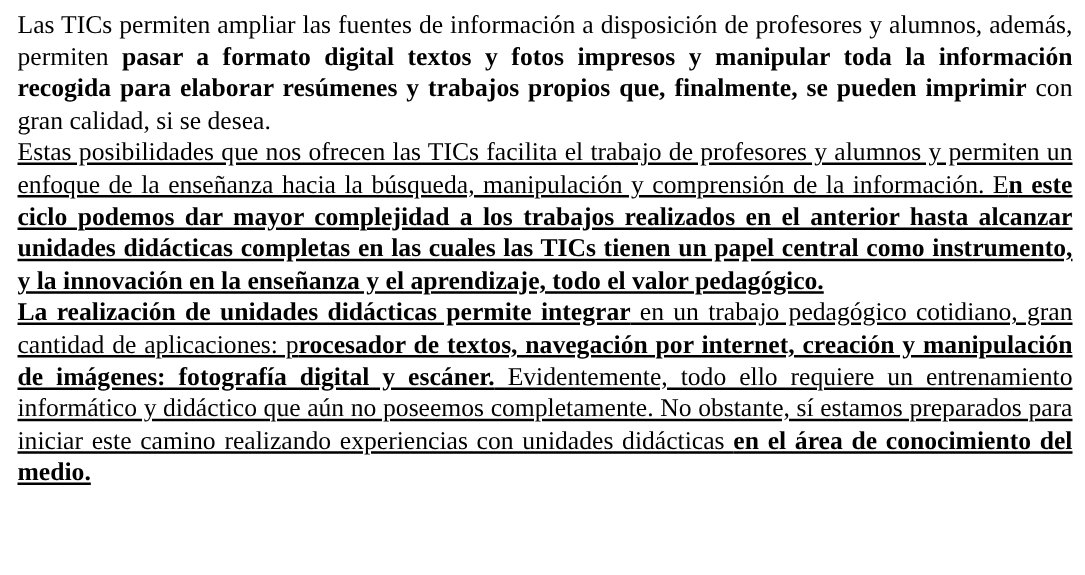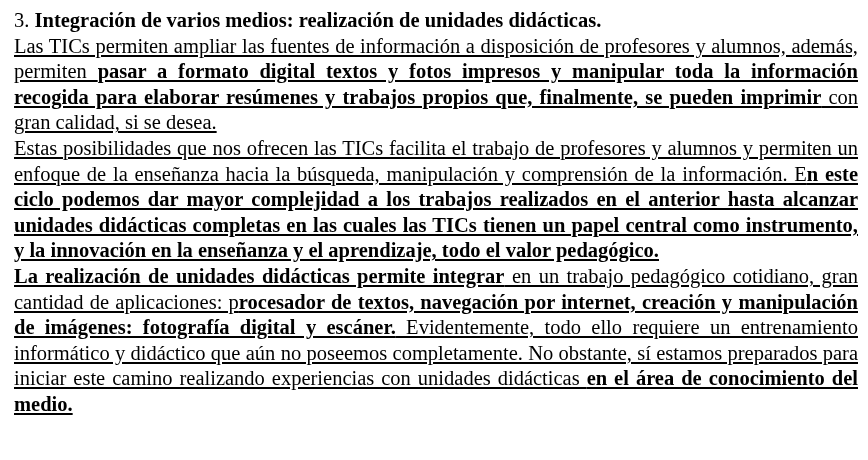--- a/index.html
+++ b/index.html
@@ -43,23 +43,20 @@
   .heading-line {
     font-size: 20.5px;
     line-height: 25.6px;
   }
 </style>
 </head>
 <body>
 
 <div id="doc">
 
-  <div class="para heading-line">
-    <span>3. </span><span class="b">I</span><span class="b">ntegración de varios medios: realización de unidades didácticas.</span>
-  </div>
 
   <p class="para just">
     <span>Las TICs permiten ampliar las fuentes de información a disposición de profesores y alumnos, además, permiten </span><span class="b">pasar a formato digital textos y fotos impresos y manipular toda la información recogida para elaborar resúmenes y trabajos propios que, finalmente, se pueden imprimir</span><span> con gran calidad, si se desea.</span>
   </p>
 
   <p class="para just">
     <span>Estas posibilidades que nos ofrecen las TICs facilita el trabajo de profesores y alumnos y permiten un enfoque de la enseñanza hacia la búsqueda, manipulación y comprensión de la información. E</span><span class="b">n este ciclo podemos dar mayor complejidad a los trabajos realizados en el anterior hasta alcanzar unidades didácticas completas en las cuales las TICs tienen un papel central como instrumento, y la innovación en la enseñanza y el aprendizaje, todo el valor pedagógico.</span>
   </p>
 
   <p class="para just">

